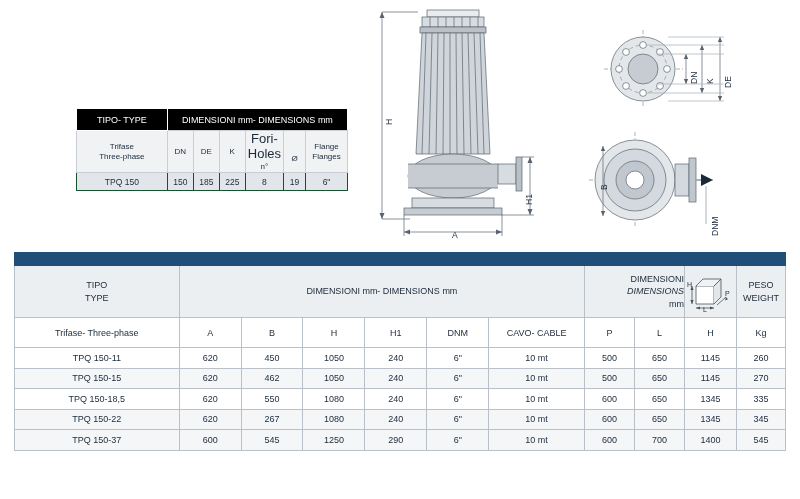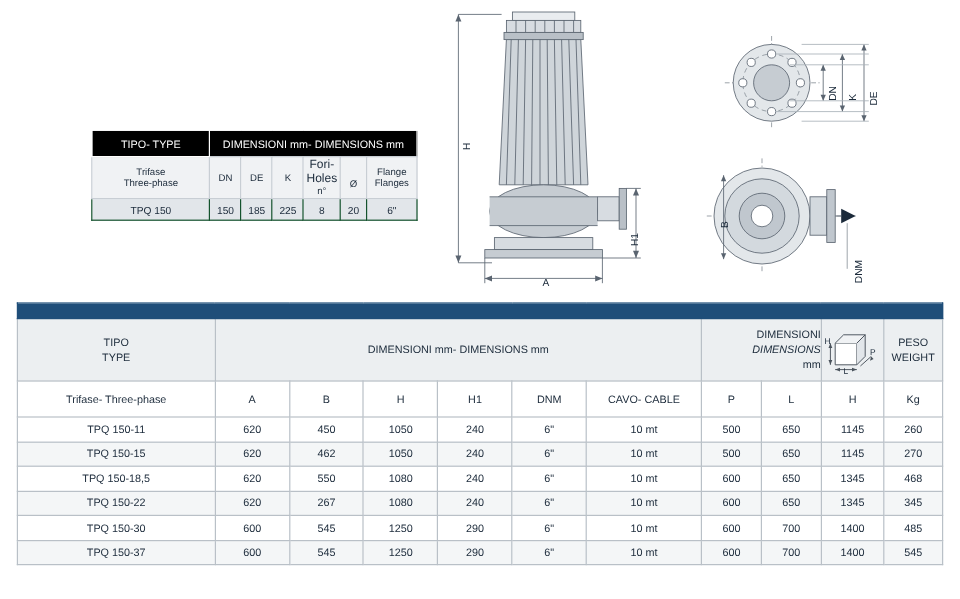--- a/index.html
+++ b/index.html
@@ -91,21 +91,21 @@
   }
   #main-table .subhdr {
     background: #ffffff;
     height: 30px;
     font-size: 9px;
   }
   #main-table .drow { height: 20.5px; background:#ffffff; }
   #main-table .drow.alt { background:#f4f6f7; }
   #main-table .drow td.type { }
   .ital { font-style: italic; }
-  .mini { font-size: 10px; }
+  .mini { font-size: 13px; }
   .boxicon { display:inline-block; vertical-align:middle; }
 </style>
 </head>
 <body>
 
 <table id="top-table">
   <tbody>
       <tr>
     <th class="hdr" rowspan="2">TIPO- TYPE</th>
     <th class="hdr" colspan="6">DIMENSIONI mm- DIMENSIONS mm</th>
@@ -131,21 +131,21 @@
       <div>Flange</div>
       <div>Flanges</div>
     </td>
   </tr>
   <tr class="datarow">
     <td class="first">TPQ 150</td>
     <td>150</td>
     <td>185</td>
     <td>225</td>
     <td>8</td>
-    <td>20</td>
+    <td>19</td>
     <td>6"</td>
   </tr>
 </tbody>
   </table>
 
 <svg class="draw" style="left:370px; top:4px;" width="190" height="240" viewBox="0 0 190 240">
   <g stroke="#5a6470" fill="none" stroke-width="0.7">
 
     <line x1="12" y1="8" x2="12" y2="215"></line>
     <path d="M12 8 l-2.5 6 h5 z" fill="#5a6470" stroke="none"></path>
@@ -376,48 +376,35 @@
     <td class="type">TPQ 150-18,5</td>
     <td>620</td>
     <td>550</td>
     <td>1080</td>
     <td>240</td>
     <td>6"</td>
     <td>10 mt</td>
     <td>600</td>
     <td>650</td>
     <td>1345</td>
-    <td>468</td>
+    <td>335</td>
   </tr>
   <tr class="drow alt">
     <td class="type">TPQ 150-22</td>
     <td>620</td>
     <td>267</td>
     <td>1080</td>
     <td>240</td>
     <td>6"</td>
     <td>10 mt</td>
     <td>600</td>
     <td>650</td>
     <td>1345</td>
     <td>345</td>
   </tr>
-  <tr class="drow">
-    <td class="type">TPQ 150-30</td>
-    <td>600</td>
-    <td>545</td>
-    <td>1250</td>
-    <td>290</td>
-    <td>6"</td>
-    <td>10 mt</td>
-    <td>600</td>
-    <td>700</td>
-    <td>1400</td>
-    <td>485</td>
-  </tr>
   <tr class="drow alt">
     <td class="type">TPQ 150-37</td>
     <td>600</td>
     <td>545</td>
     <td>1250</td>
     <td>290</td>
     <td>6"</td>
     <td>10 mt</td>
     <td>600</td>
     <td>700</td>

